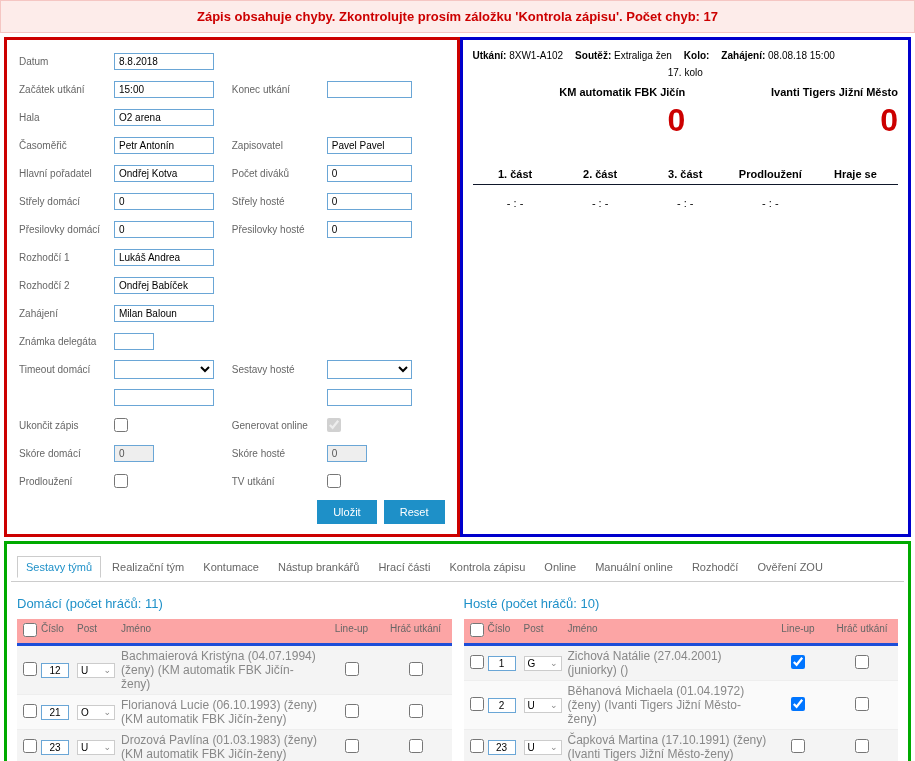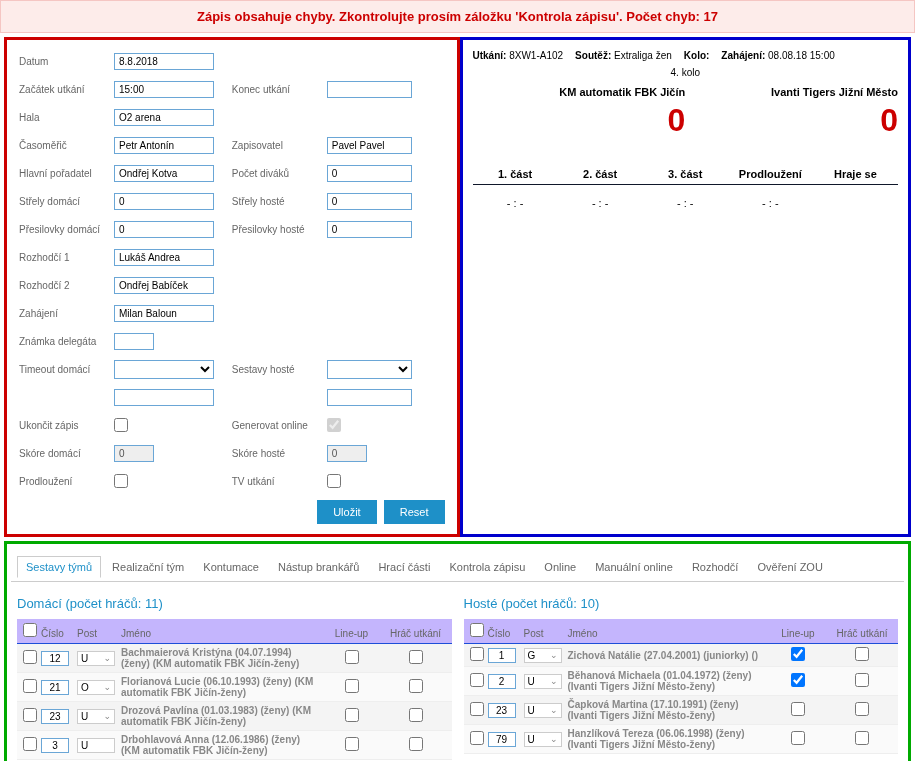--- a/index.html
+++ b/index.html
@@ -29,33 +29,33 @@
   .periods-header > div { flex: 1; text-align: center; font-weight: bold; font-size: 11px; }
   .periods-row { display: flex; margin-top: 12px; }
   .periods-row > div { flex: 1; text-align: center; font-size: 11px; }
   .tabs-box { border: 3px solid #0a0; margin: 4px; padding: 4px 4px 12px 4px; }
   .tabs-bar { border-bottom: 1px solid #ccc; padding: 8px 6px 4px 6px; }
   .tab { display: inline-block; padding: 4px 8px; color: #666; font-size: 11px; cursor: pointer; }
   .tab.active { color: #1e90c8; border: 1px solid #ccc; border-bottom: 1px solid #fff; background: #fff; margin-bottom: -1px; }
   .rosters { display: flex; gap: 12px; margin-top: 6px; padding: 0 6px; }
   .roster { flex: 1; }
   .roster-title { color: #1e90c8; font-size: 13px; margin: 8px 0; }
-  .roster-head { display: flex; align-items: flex-end; background: #c4b5fd; border-bottom: 1px solid #1d4ed8; padding: 4px 2px; font-size: 10px; color: #666; }
+  .roster-head { display: flex; align-items: flex-start; background: #fca5a5; border-bottom: 3px solid #1d4ed8; padding: 4px 2px; font-size: 10px; color: #666; }
   .col-chk { width: 22px; text-align: center; }
   .col-num { width: 36px; }
   .col-pos { width: 42px; }
   .col-name { flex: 1; padding-left: 2px; }
   .col-lineup { width: 60px; text-align: center; }
   .col-match { width: 68px; text-align: center; }
   .roster-row { display: flex; align-items: center; border-bottom: 1px solid #eee; padding: 3px 2px; font-size: 10px; background: #fafafa; }
   .roster-row:nth-child(odd) { background: #f4f4f4; }
   .num-input { width: 28px; border: 1px solid #6aa6d6; padding: 1px 2px; text-align: center; font-size: 10px; }
   .pos-sel { width: 38px; border: 1px solid #ccc; background: #fff; font-size: 10px; display: inline-flex; align-items: center; justify-content: space-between; padding: 1px 3px; }
   .chev { font-size: 9px; color: #888; }
-  .player-name { color: #888; font-size: 10px; font-weight: bold; }
+  .player-name { color: #888; font-size: 12px; }
 </style>
 </head>
 <body>
 <div class="page">
 
 <div class="error-banner">Zápis obsahuje chyby. Zkontrolujte prosím záložku 'Kontrola zápisu'. Počet chyb: 17</div>
 
 <div class="top-row">
 
   <div class="left-box">
@@ -207,21 +207,21 @@
     </div>
   </div>
 
   <div class="right-box">
     <div class="info-row">
       <span><b>Utkání:</b> <span>8XW1-A102</span></span>
       <span><b>Soutěž:</b> <span>Extraliga žen</span></span>
       <span><b>Kolo:</b></span>
       <span><b>Zahájení:</b> <span>08.08.18 15:00</span></span>
     </div>
-    <div style="text-align:center;font-size:10px;margin-bottom:8px">4. kolo</div>
+    <div style="text-align:center;font-size:10px;margin-bottom:8px">17. kolo</div>
     <div class="teams-row">
       <div class="team">
         <div class="team-name">KM automatik FBK Jičín</div>
         <div class="team-score">0</div>
       </div>
       <div class="team">
         <div class="team-name">Ivanti Tigers Jižní Město</div>
         <div class="team-score">0</div>
       </div>
     </div>

